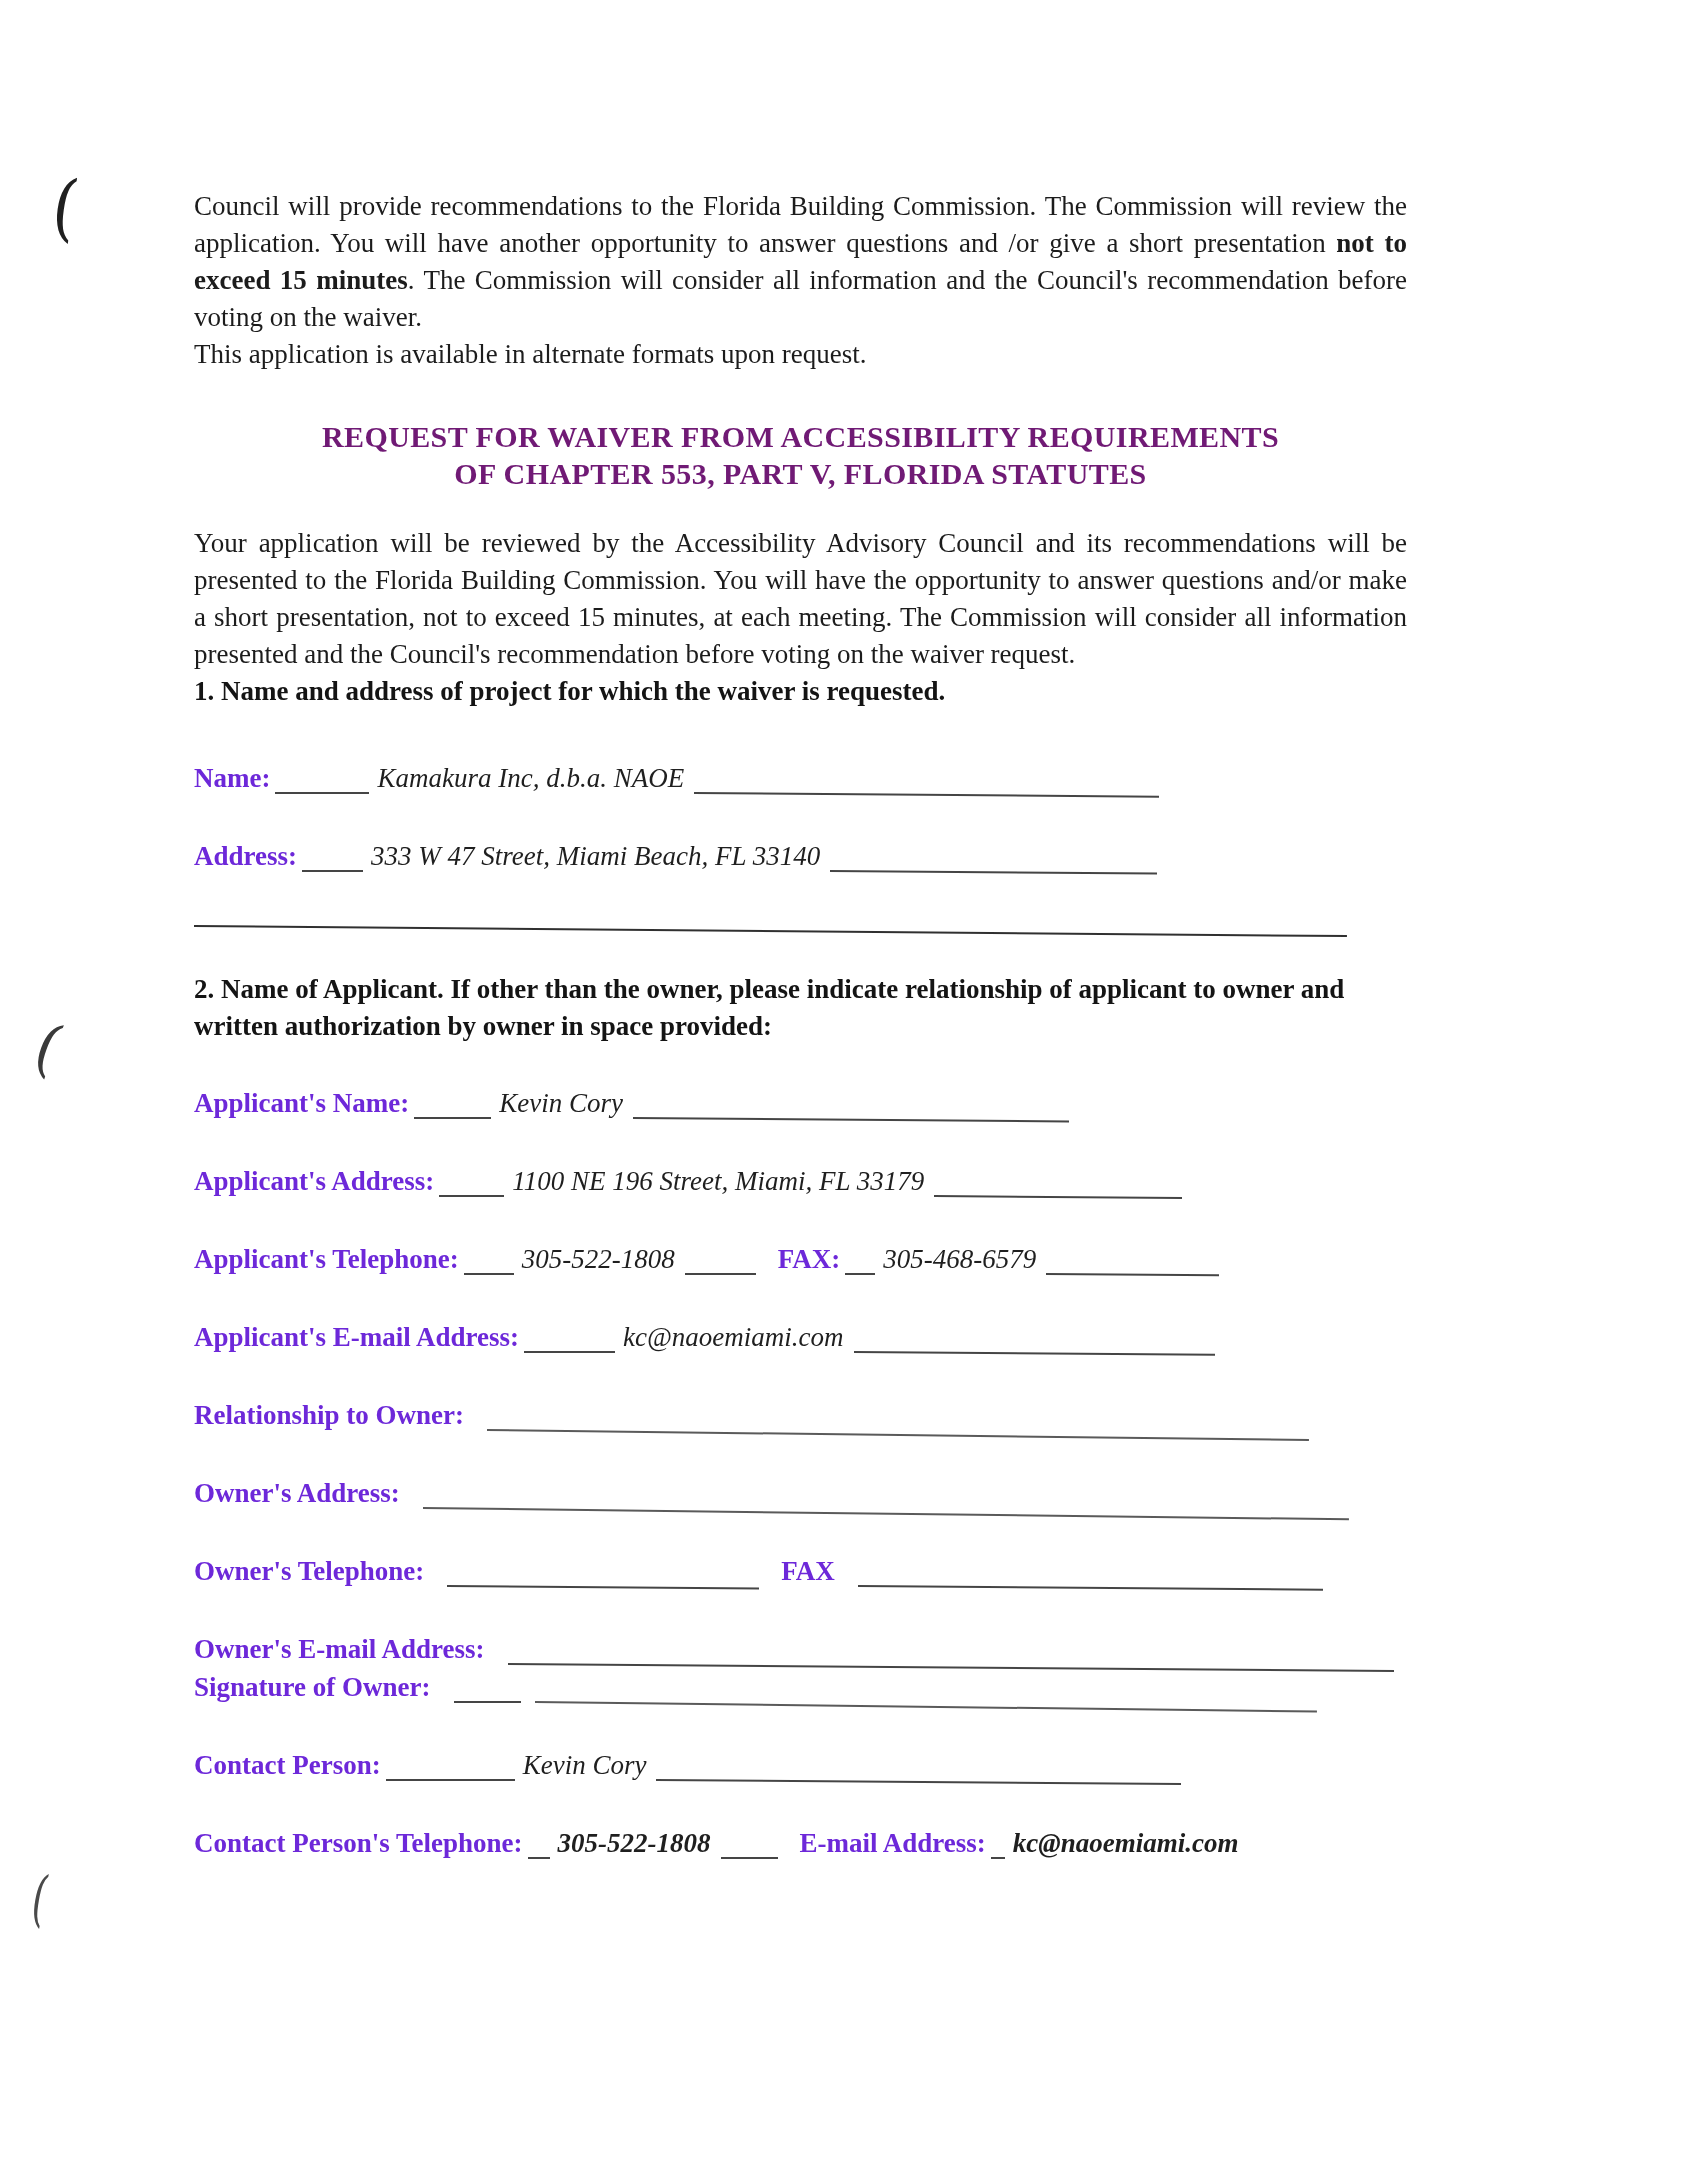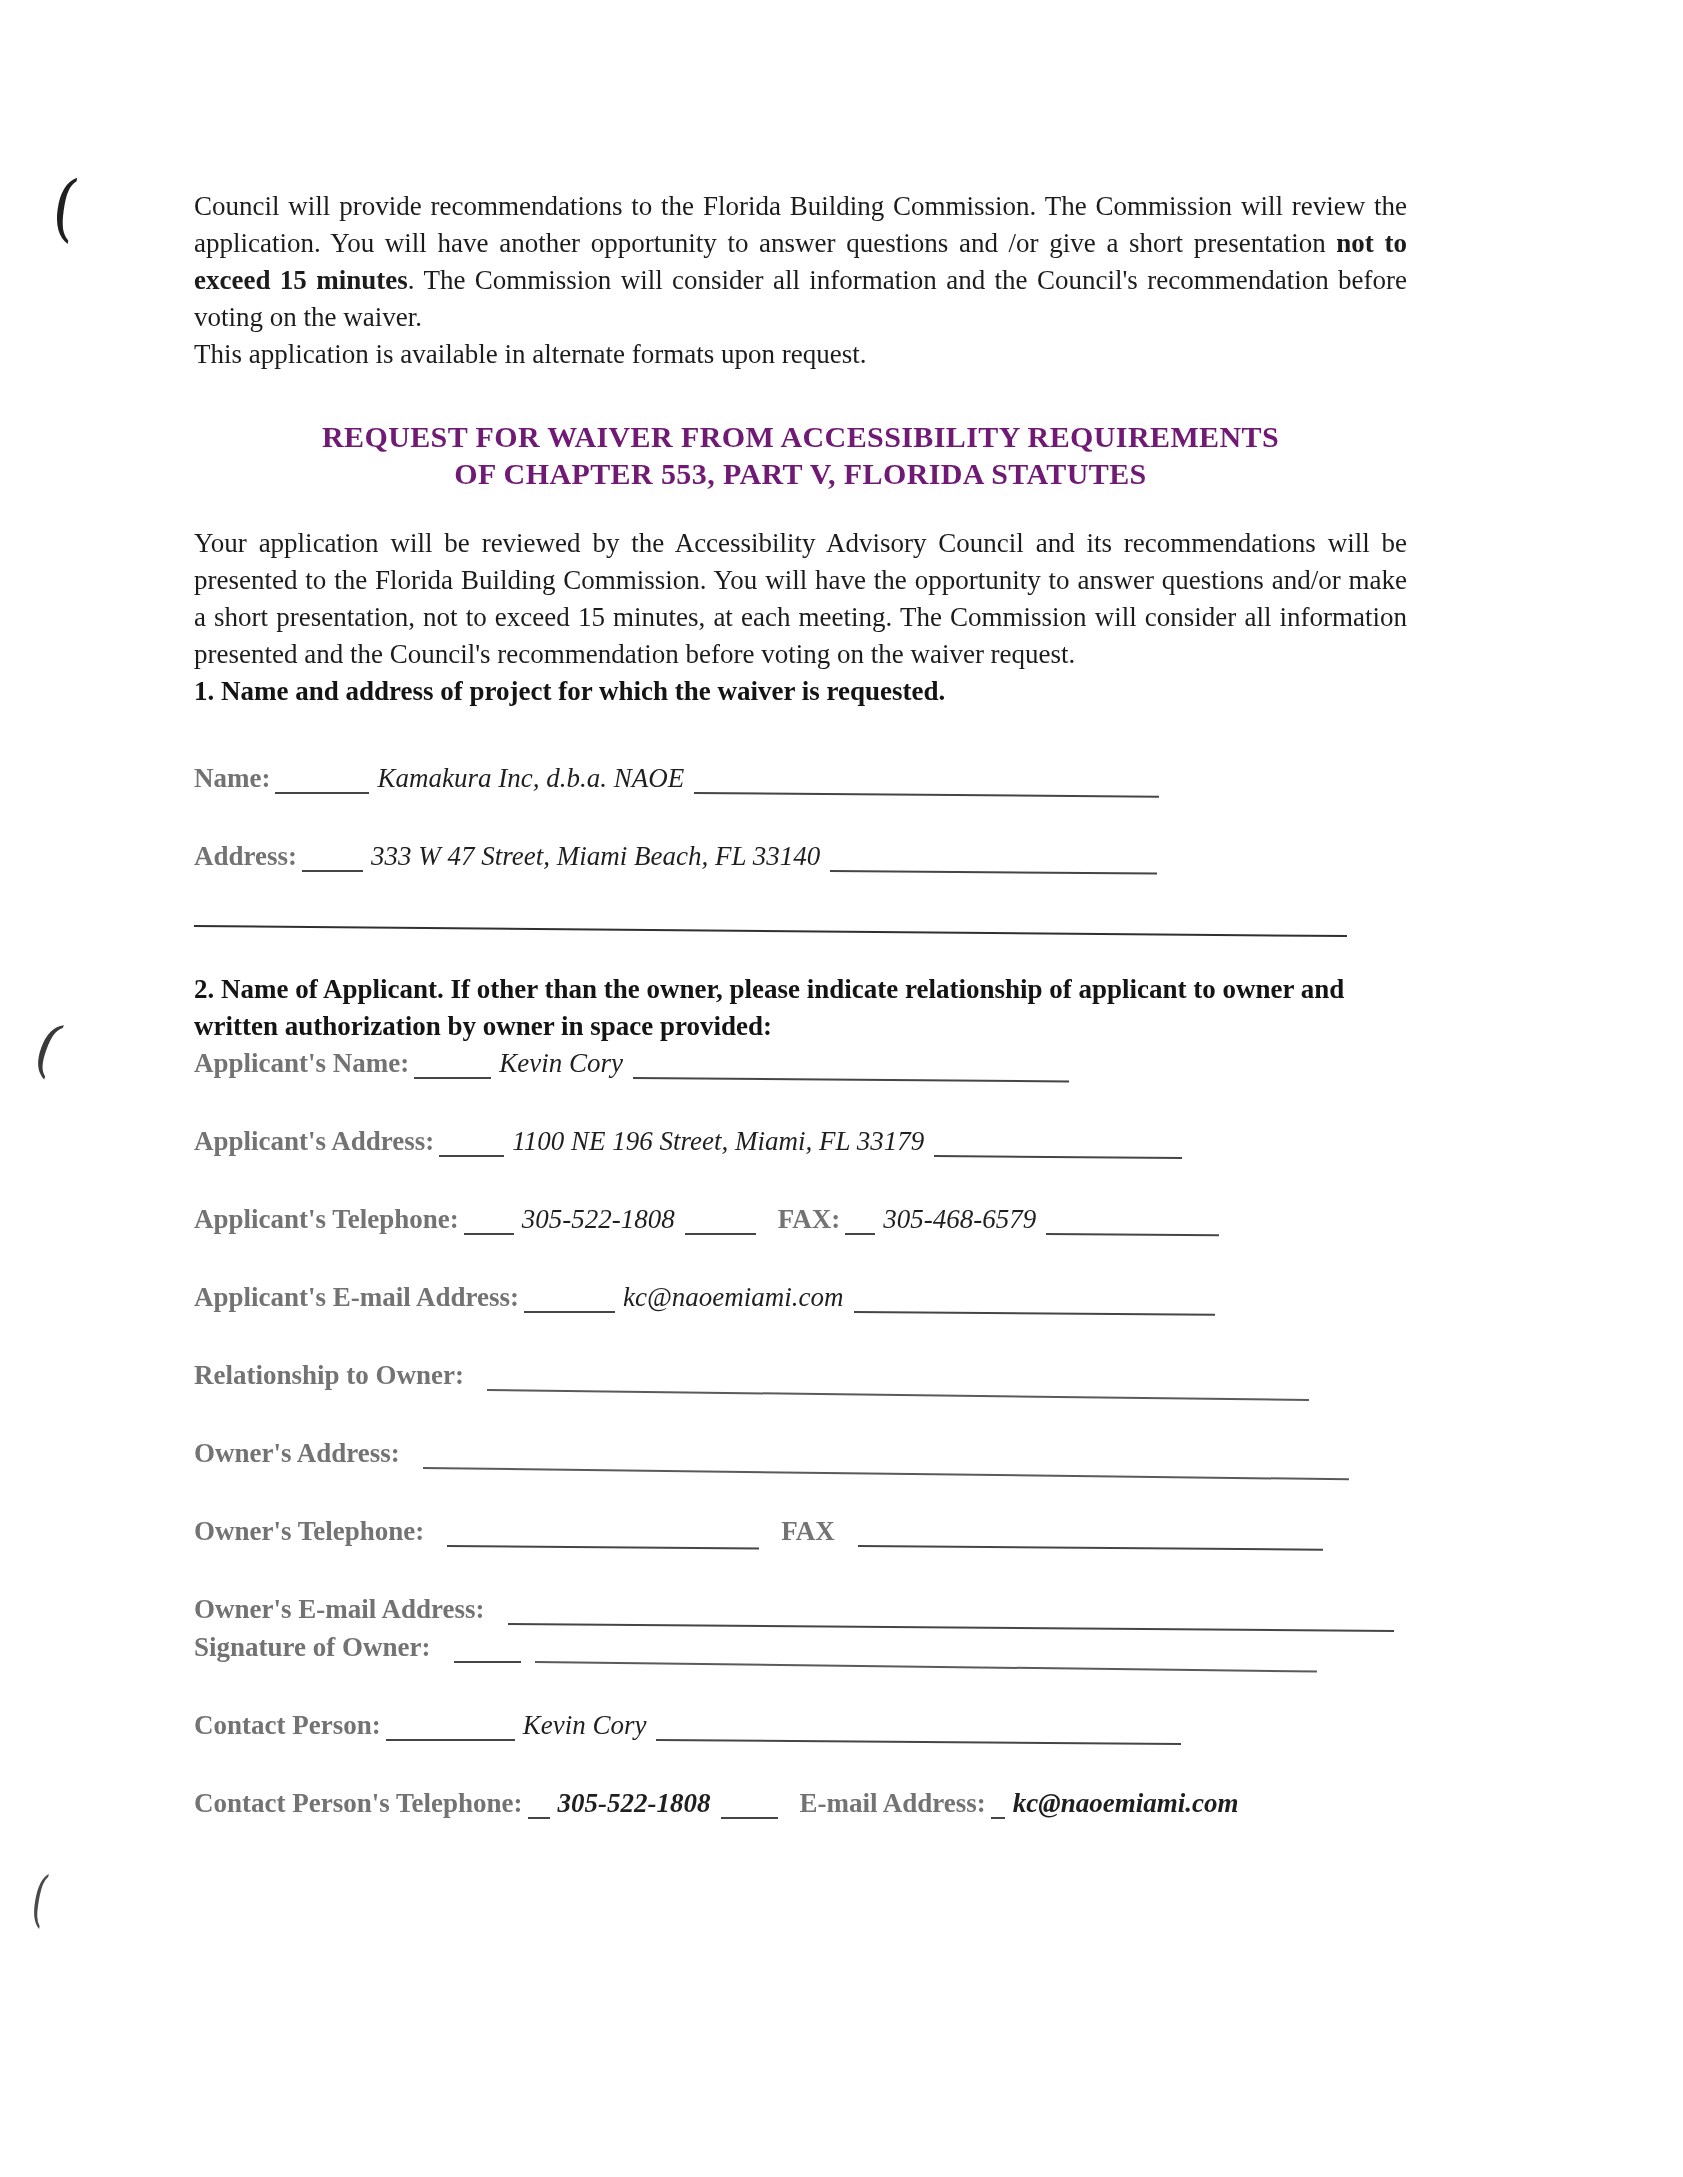--- a/index.html
+++ b/index.html
@@ -24,24 +24,24 @@
     margin:45px 10px 33px 10px;
     font-size:30px; line-height:37px; font-weight:bold;
     text-align:center; letter-spacing:0.4px; color:#701a75;
   }
   .sec-heading {
     font-size:27px; line-height:37px; font-weight:bold; color:#141414;
   }
   .sec1-heading { }
   .sec2-heading { margin-top:44px; }
   .rows1 { margin-top:50px; }
-  .rows2 { }
+  .rows2 { margin-top:40px; }
   .row { height:37px; margin-bottom:41px; white-space:nowrap; font-size:27px; line-height:37px; }
   .row-tight { margin-bottom:1px; }
-  .lbl { font-weight:bold; margin-right:5px; color:#737373; }
+  .lbl { font-weight:bold; margin-right:5px; color:#6d28d9; }
   .val { margin:0 10px 0 8px; color:#1f1f1f;font-style:italic; }
   .bv { font-weight:bold; }
   .ul {
     display:inline-block;
     border-bottom:2px solid #454545;
     vertical-align:-7px;
     height:10px;
   }
   .sl  { transform:rotate(0.45deg); transform-origin:left bottom; }
   .sl2 { transform:rotate(0.7deg);  transform-origin:left bottom; border-bottom-color:#5a5a5a; }

